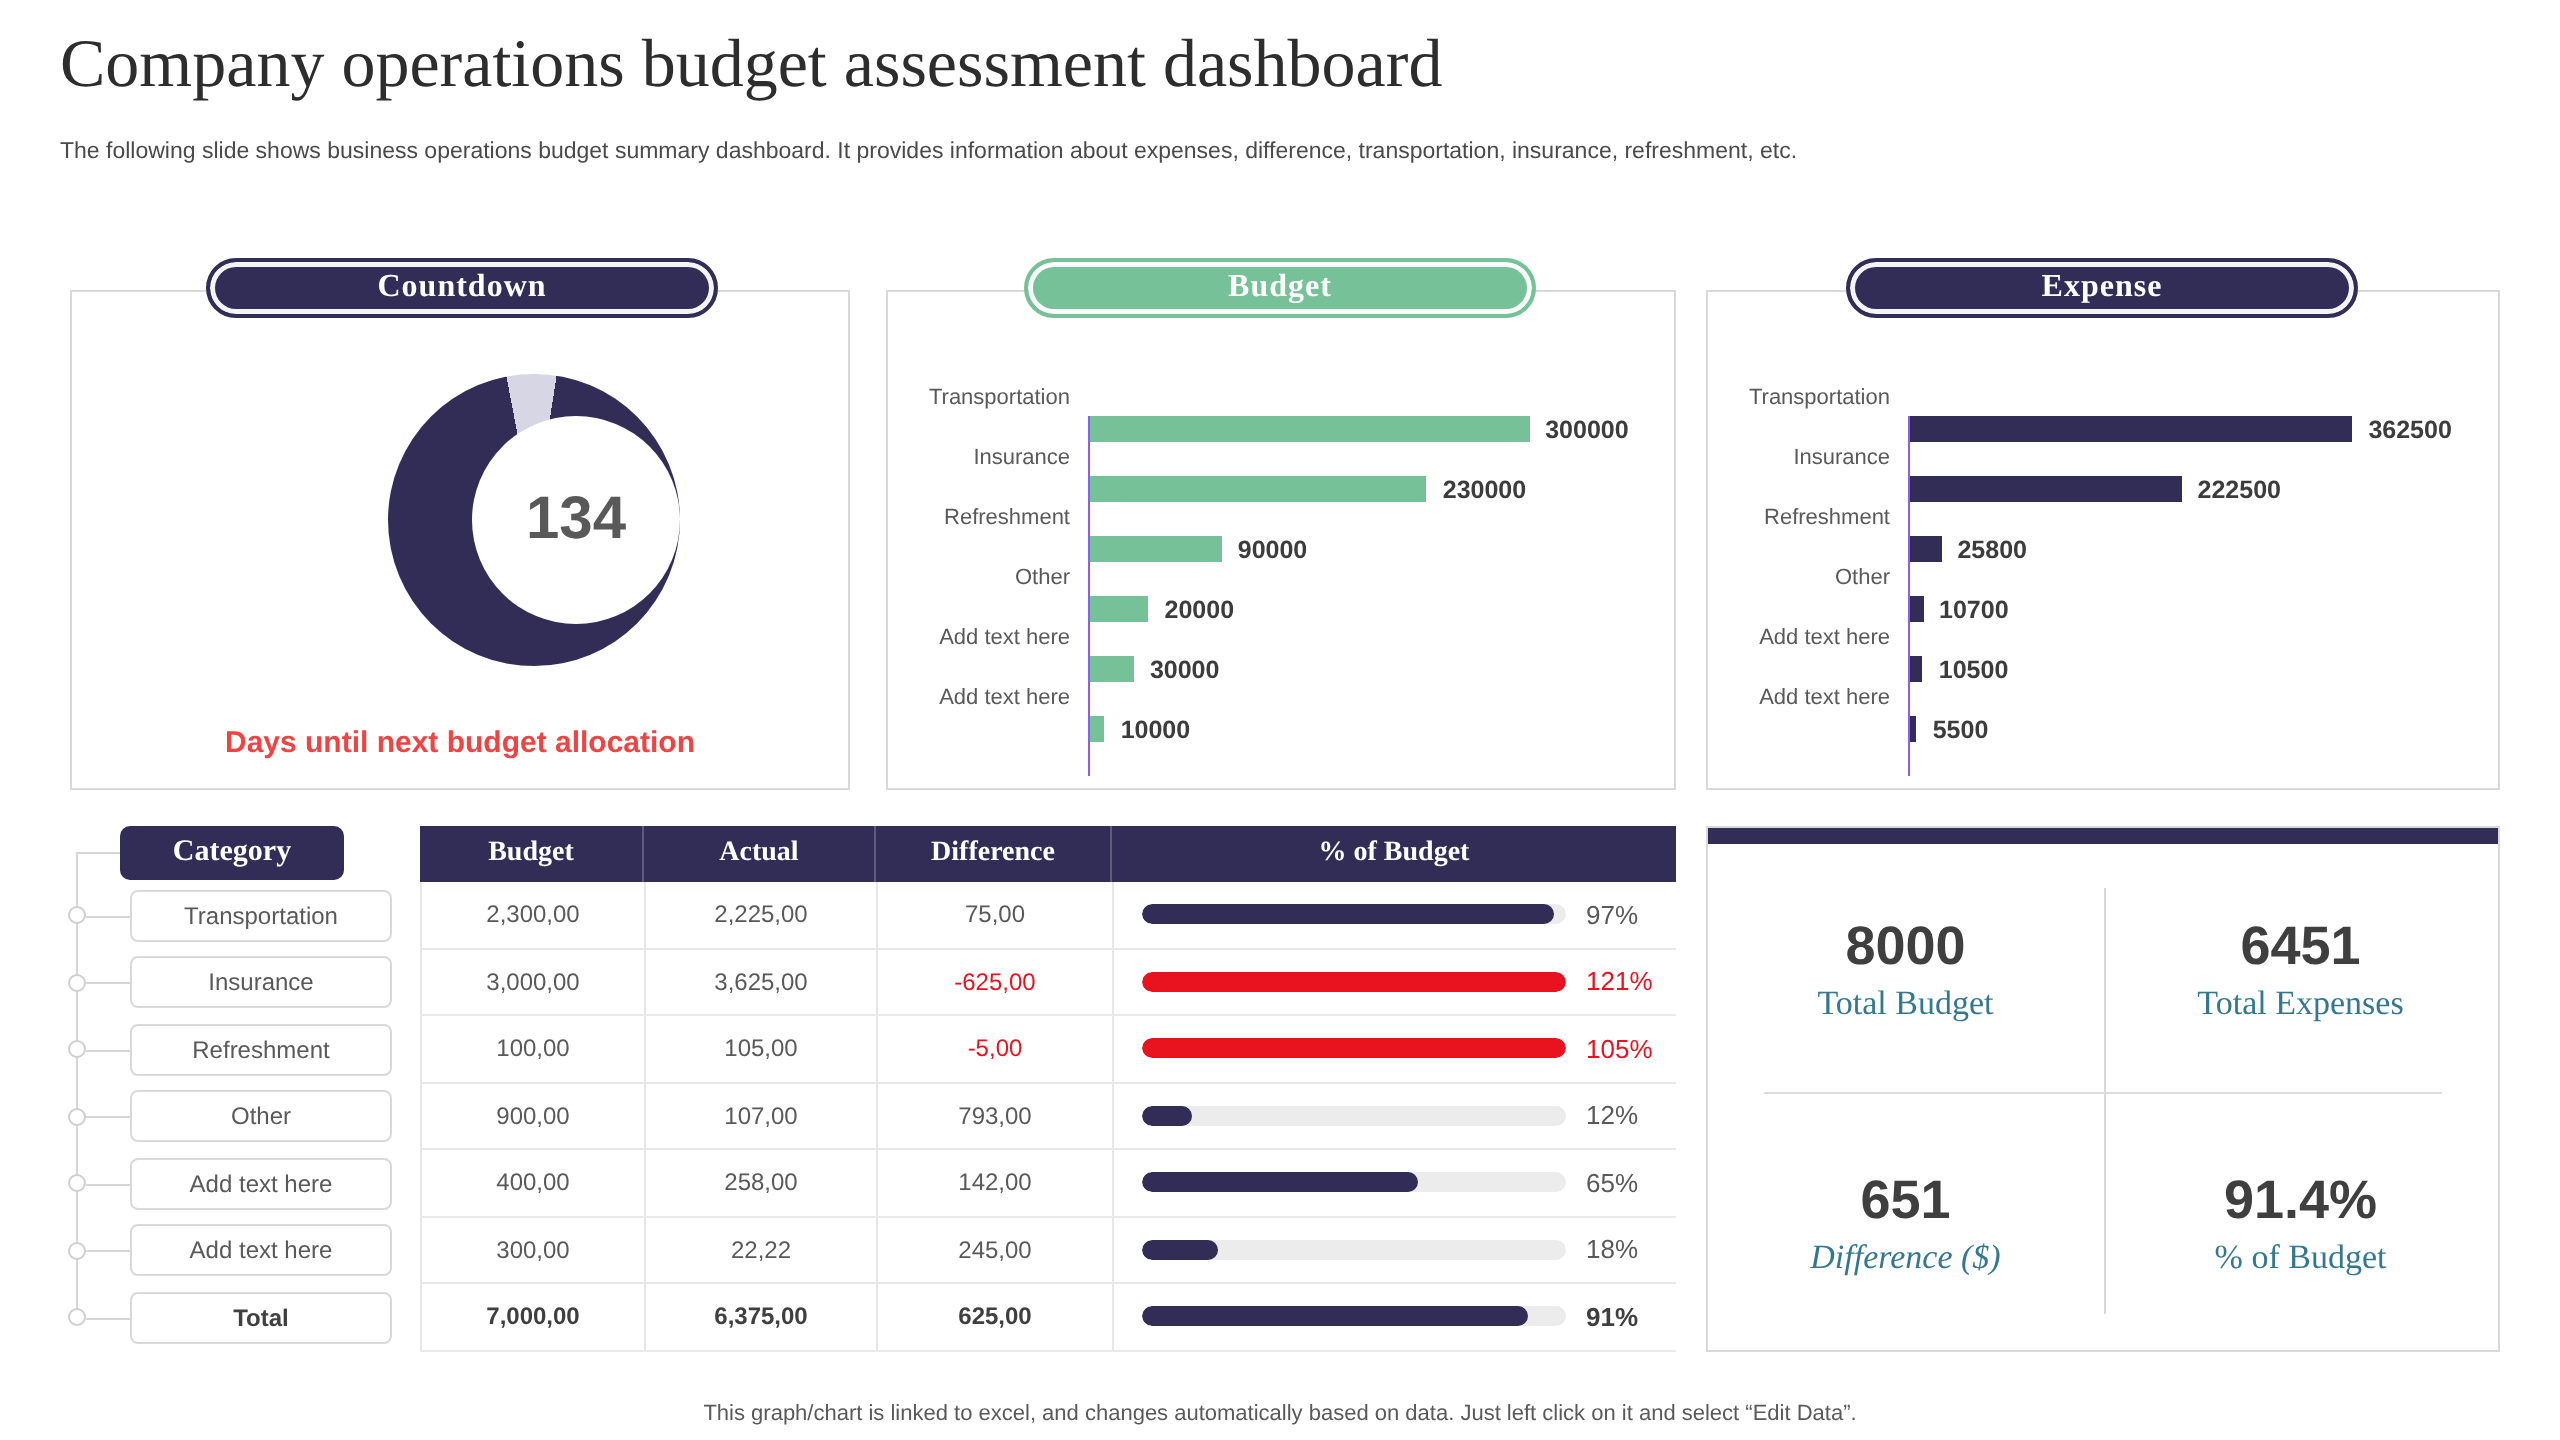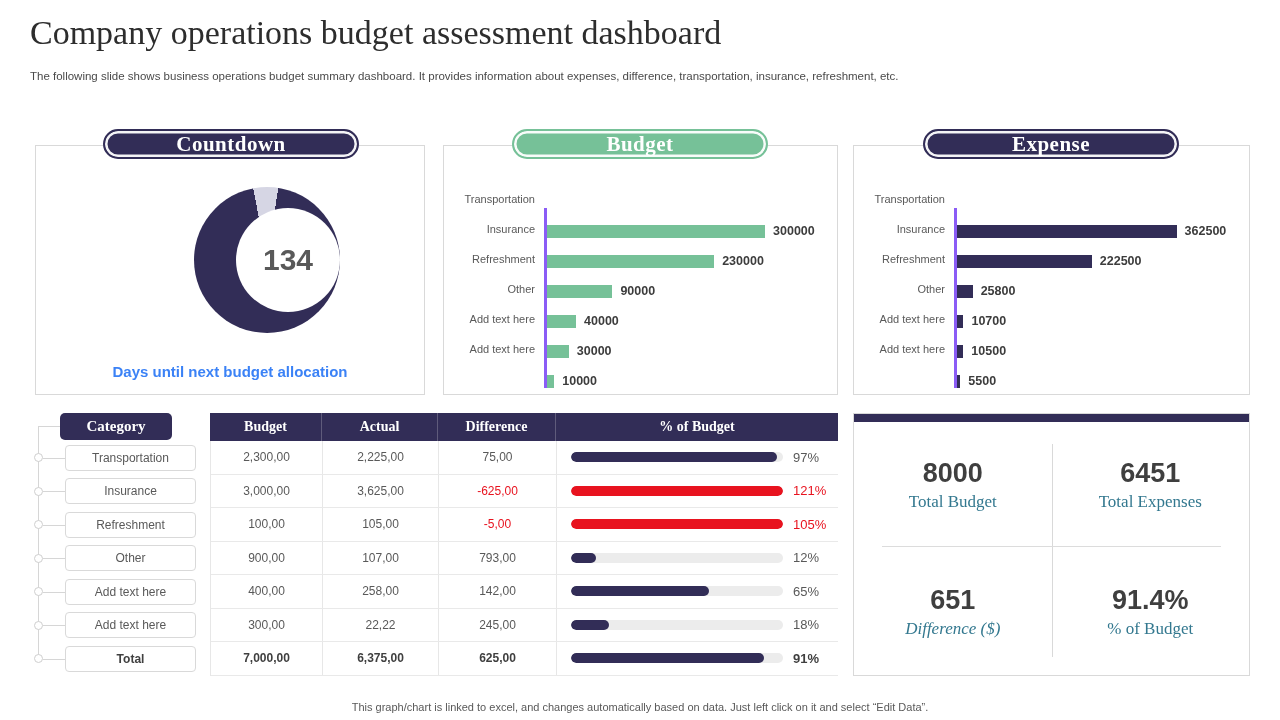--- a/index.html
+++ b/index.html
@@ -11,38 +11,38 @@
            font-size:34px; font-weight:500; color:#2d2d2d; }
   .subtitle { position:absolute; left:30px; top:70px; font-size:11.5px; color:#4a4a4a; }
 
   .panel { position:absolute; background:#fff; border:1px solid #d9d9d9; }
   .panel-countdown { left:35px;  top:145px; width:390px; height:250px; }
   .panel-budget    { left:443px; top:145px; width:395px; height:250px; }
   .panel-expense   { left:853px; top:145px; width:397px; height:250px; }
 
   .pill { position:absolute; top:129px; height:30px; width:256px; border-radius:16px;
           display:flex; align-items:center; justify-content:center;
-          font-family:"Liberation Serif","DejaVu Serif",serif; font-weight:bold; font-size:21px;
+          font-family:"Liberation Serif","DejaVu Serif",serif; font-weight:bold; font-size:16px;
           color:#fff; letter-spacing:.5px; box-shadow: inset 0 0 0 2.5px rgba(255,255,255,.95); z-index:3; }
   .pill-countdown { left:103px; }
   .pill-budget    { left:512px; }
   .pill-expense   { left:923px; }
 
   .donut { position:absolute; left:158px; top:41px; width:146px; height:146px; border-radius:50%;
            display:flex; align-items:center; justify-content:center; }
   .donut-hole { width:104px; height:104px; border-radius:50%; background:#fff;
                 display:flex; align-items:center; justify-content:center; }
   .donut-value { font-size:30px; font-weight:bold; color:#595959; }
   .countdown-caption { position:absolute; left:0; right:0; bottom:14px; text-align:center;
-                       font-size:15px; font-weight:bold; color:#3b82f6; }
+                       font-size:15px; font-weight:bold; color:#ef4444; }
 
   .chart-body { position:absolute; top:38px; left:10px; right:14px; }
   .chart-row { display:flex; align-items:center; height:30px; }
   .chart-label { width:90px; text-align:right; padding-right:9px; font-size:11px; color:#595959; flex:none; }
-  .chart-bararea { flex:1; height:100%; border-left:3px solid #8b5cf6; display:flex; align-items:flex-end;margin-top:48px; }
+  .chart-bararea { flex:1; height:100%; border-left:1px solid #8b5cf6; display:flex; align-items:flex-start;margin-top:48px; }
   .chart-bar { height:13px; flex:none; }
   .chart-value { margin-left:8px; font-size:12.5px; font-weight:bold; color:#3c3c3c; white-space:nowrap; }
 
   
   .table-zone { position:absolute; left:30px; top:413px; width:808px; height:263px; }
   .rail-line { position:absolute; width:1px; background:#d6d6d6; left:8px; }
   .rail-stub { position:absolute; height:1px; background:#d6d6d6; }
   .rail-dot { position:absolute; width:9px; height:9px; border-radius:50%;
               border:1px solid #cfcfcf; background:#fff; left:4px; }
   .cat-header { position:absolute; left:30px; top:0; width:112px; height:27px; border-radius:5px;
@@ -121,21 +121,21 @@
           <div class="chart-label">Refreshment</div>
           <div class="chart-bararea">
             <div class="chart-bar" style="width: 23.7%; background: rgb(118, 193, 152);"></div>
             <span class="chart-value">90000</span>
           </div>
         </div>
         <div class="chart-row">
           <div class="chart-label">Other</div>
           <div class="chart-bararea">
             <div class="chart-bar" style="width: 10.5333%; background: rgb(118, 193, 152);"></div>
-            <span class="chart-value">40000</span>
+            <span class="chart-value">20000</span>
           </div>
         </div>
         <div class="chart-row">
           <div class="chart-label">Add text here</div>
           <div class="chart-bararea">
             <div class="chart-bar" style="width: 7.9%; background: rgb(118, 193, 152);"></div>
             <span class="chart-value">30000</span>
           </div>
         </div>
         <div class="chart-row">

